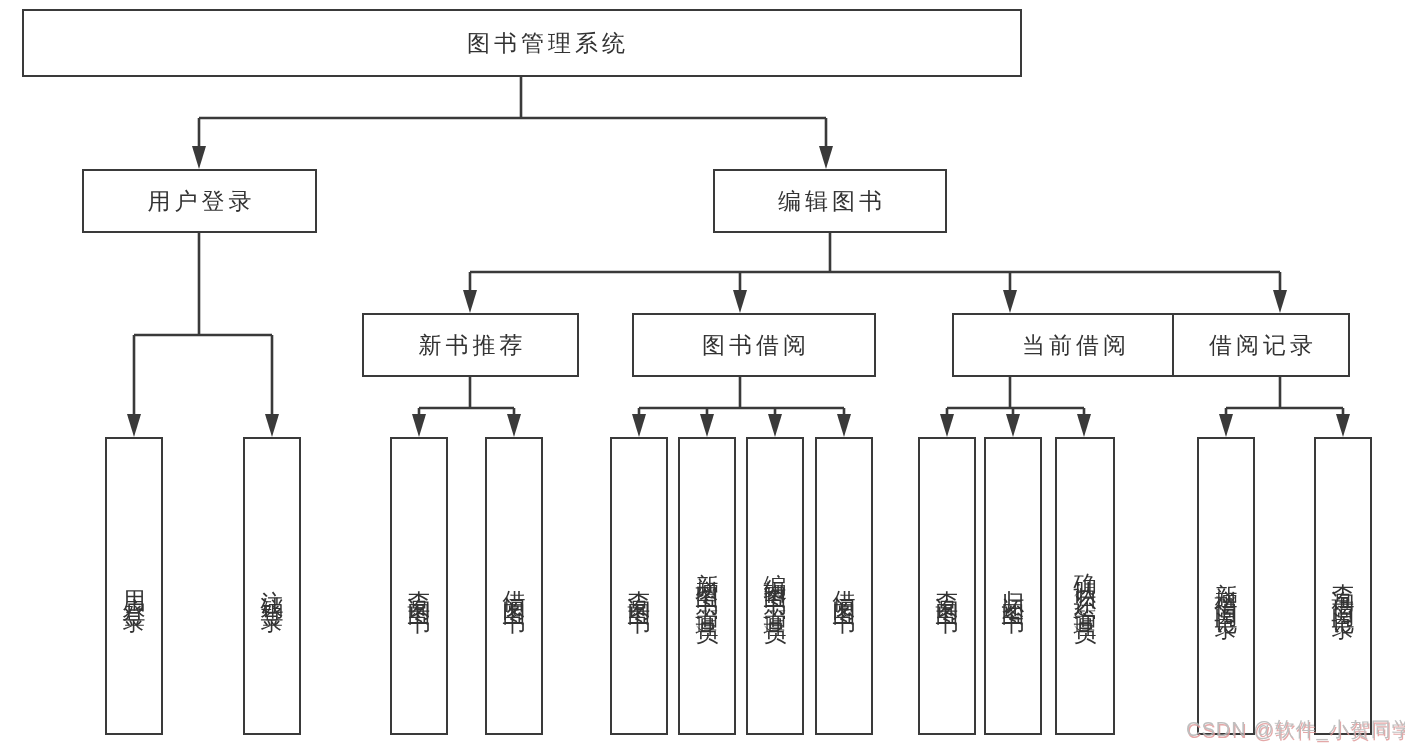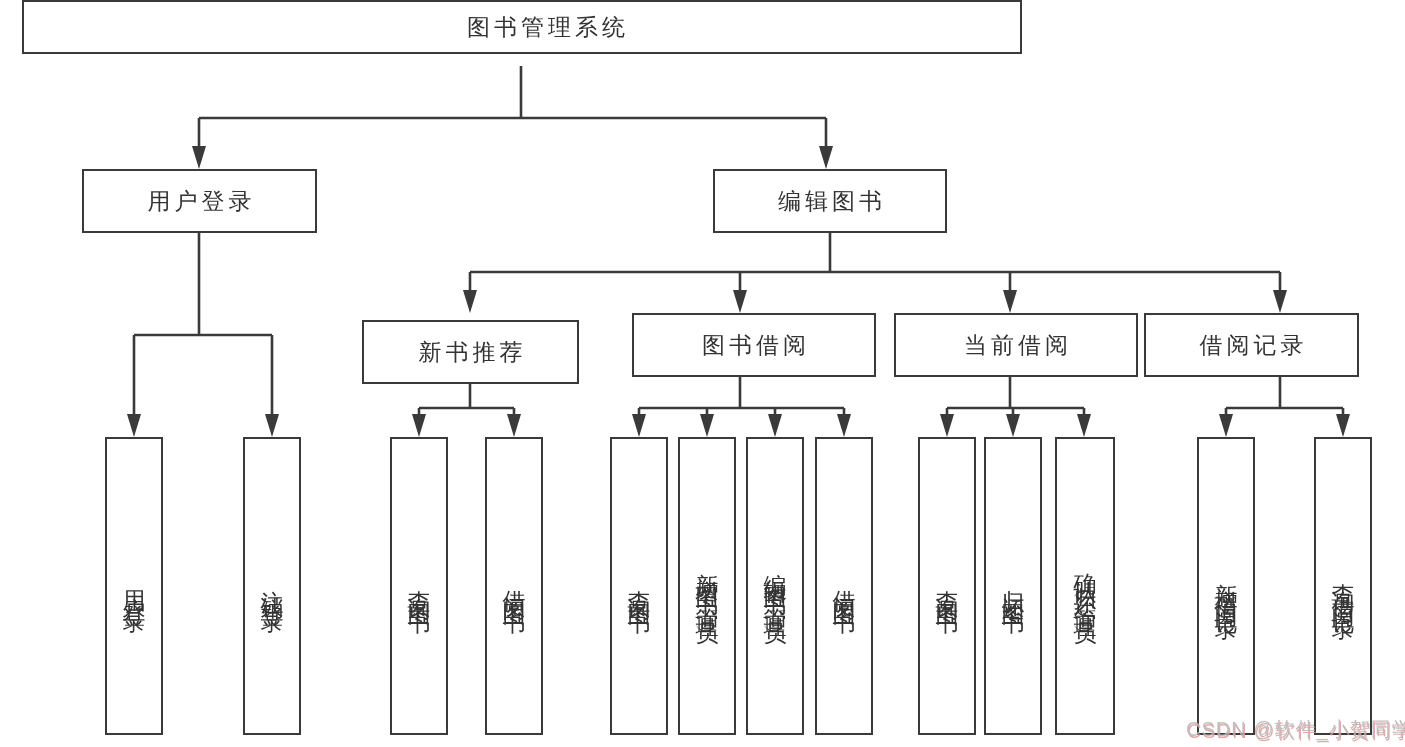--- a/index.html
+++ b/index.html
@@ -41,21 +41,21 @@
     background: var(--background);
     color: var(--text);
     display: flex;
     align-items: center;
     justify-content: center;
     font-size: 23px;
     letter-spacing: 4px;
     text-indent: 4px;
     white-space: nowrap;
   }
-  .box.root   { left: 22px;  top: 0;  width: 1000px; height: 54px; padding-left: 48px; }
+  .box.root   { left: 22px;  top: 9px;  width: 1000px; height: 68px; padding-left: 48px; }
   .box.lvl2   { top: 169px; height: 64px; }
   .box.lvl3   { top: 313px; height: 64px; }
   .box.tall   { top: 437px; height: 298px; width: 58px; }
   .vtext {
     writing-mode: vertical-rl;
     text-orientation: mixed;
     letter-spacing: 7px;
     text-indent: 0;
     line-height: 1;
   }
@@ -111,24 +111,24 @@
     <path class="wire" d="M1280 377 V408 M1226 408 H1343 M1226 408 V416 M1343 408 V416"></path>
     <path class="arrow" d="M1226 437 l-7 -23 h14 z"></path>
     <path class="arrow" d="M1343 437 l-7 -23 h14 z"></path>
   </svg>
 
   <div class="box root">图书管理系统</div>
 
   <div class="box lvl2" style="left:82px; width:235px;">用户登录</div>
   <div class="box lvl2" style="left:713px; width:234px;">编辑图书</div>
 
-  <div class="box lvl3" style="left:362px; width:217px;margin-top:7px;">新书推荐</div>
+  <div class="box lvl3" style="left:362px; width:217px;">新书推荐</div>
   <div class="box lvl3" style="left:632px; width:244px;">图书借阅</div>
-  <div class="box lvl3" style="left:894px; width:244px;">当前借阅</div>
-  <div class="box lvl3" style="left:1144px; width:215px;font-family:Liberation Mono, monospace;">借阅记录</div>
+  <div class="box lvl3" style="left:952px; width:244px;">当前借阅</div>
+  <div class="box lvl3" style="left:1172px; width:178px;font-family:Liberation Mono, monospace;">借阅记录</div>
 
   <div class="box tall" style="left:105px;">
     <span class="vtext">用户登录</span>
   </div>
   <div class="box tall" style="left:243px;">
     <span class="vtext">注销登录</span>
   </div>
 
   <div class="box tall" style="left:390px;">
     <span class="vtext">查询图书</span>

